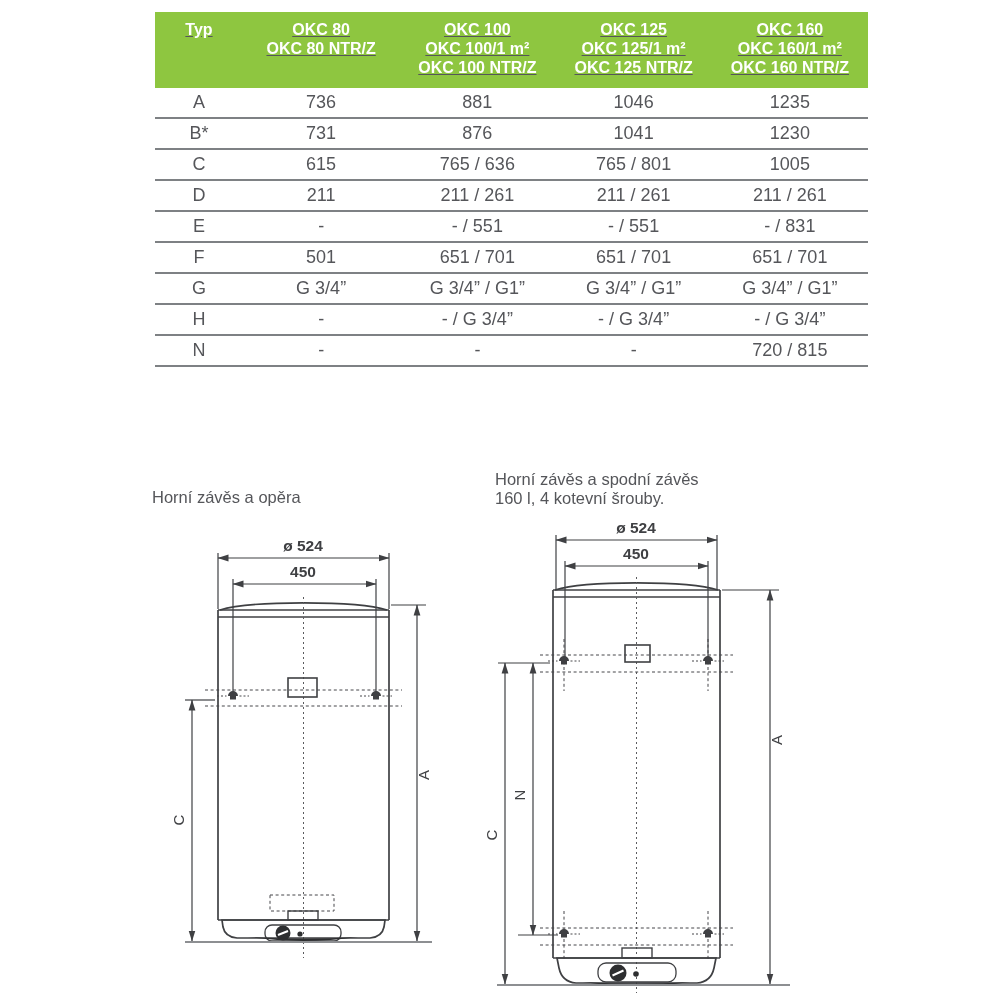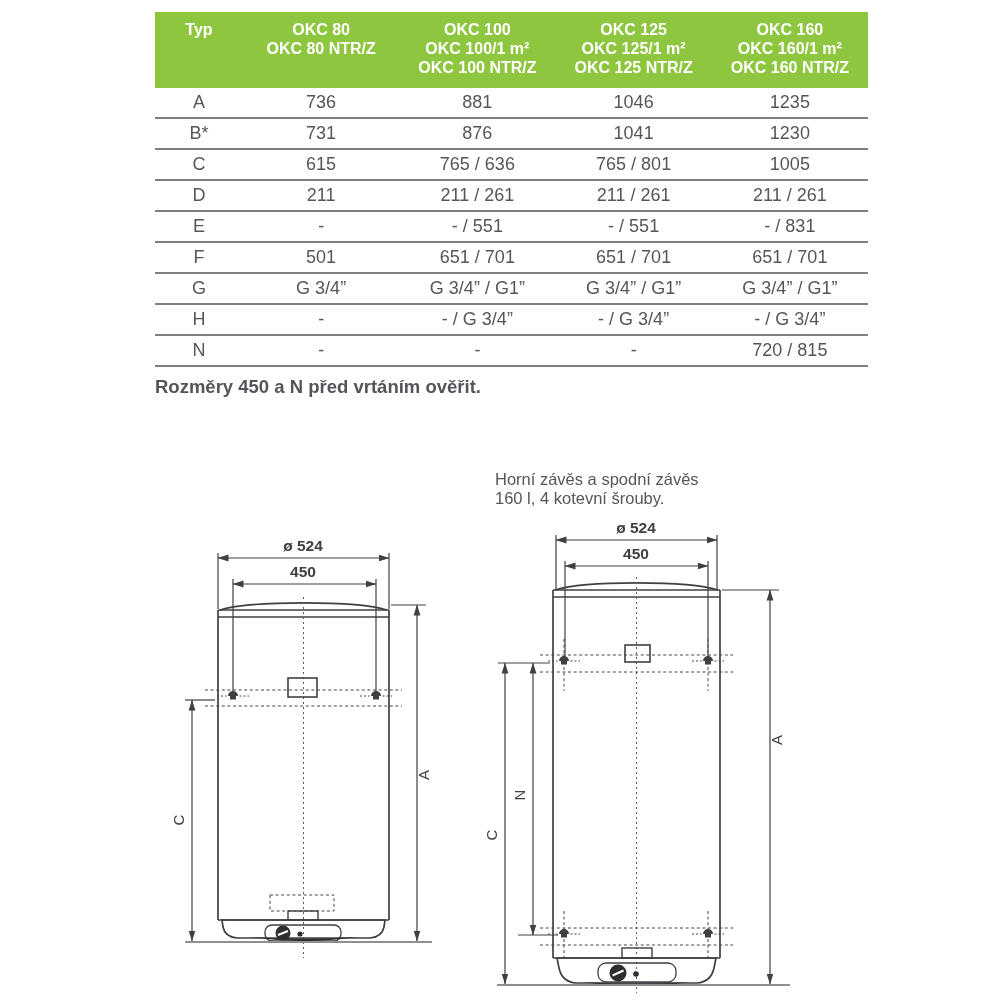--- a/index.html
+++ b/index.html
@@ -2,21 +2,21 @@
 <html><head>
 <meta charset="utf-8">
 <style>
   html,body{margin:0;padding:0;background:#ffffff;}
   #page{position:relative;width:1000px;height:1000px;background:#fff;overflow:hidden;
         font-family:"Liberation Sans", sans-serif;color:#55565a;}
 
   
   .table-wrap{position:absolute;left:155px;top:12px;width:713px;}
   .thead{background:var(--green);display:grid;grid-template-columns:88px 1fr 1fr 1fr 1fr;
-         height:76px;box-sizing:border-box;padding-top:8px;}
+         height:76px;box-sizing:border-box;padding-top:8px;text-decoration:underline;}
   .hc{color:#fff;font-weight:bold;font-size:16px;line-height:19px;text-align:center;}
   .trow{display:grid;grid-template-columns:88px 1fr 1fr 1fr 1fr;height:29px;
         border-bottom:2px solid #7e8184;align-items:center;}
   .c{text-align:center;font-size:18px;color:#55565a;}
 
   
   .notes{position:absolute;left:155px;top:374px;width:725px;font-weight:bold;
          font-size:18.5px;line-height:25px;color:#54555a;}
 
   
@@ -123,24 +123,24 @@
     <div class="trow">
       <div class="c">N</div>
       <div class="c">-</div>
       <div class="c">-</div>
       <div class="c">-</div>
       <div class="c">720 / 815</div>
     </div>
   </div>
 
   <div class="notes">
-    <div>Rozměry 450 a N před vrtáním ověřit.</div>
   </div>
 
   <div class="caption cap-left">
+    <div>Horní závěs a opěra</div>
   </div>
   <div class="caption cap-right">
     <div>Horní závěs a spodní závěs</div>
     <div>160 l, 4 kotevní šrouby.</div>
   </div>
 
   <svg style="left:148px;top:533px;" width="312" height="440" viewBox="0 0 312 440">
     <defs>
       <marker id="aE" markerWidth="12" markerHeight="9" refX="10.5" refY="4" orient="auto" markerUnits="userSpaceOnUse">
         <path d="M0,0.6 L11,4 L0,7.4 Z" fill="#3f4043"></path>

